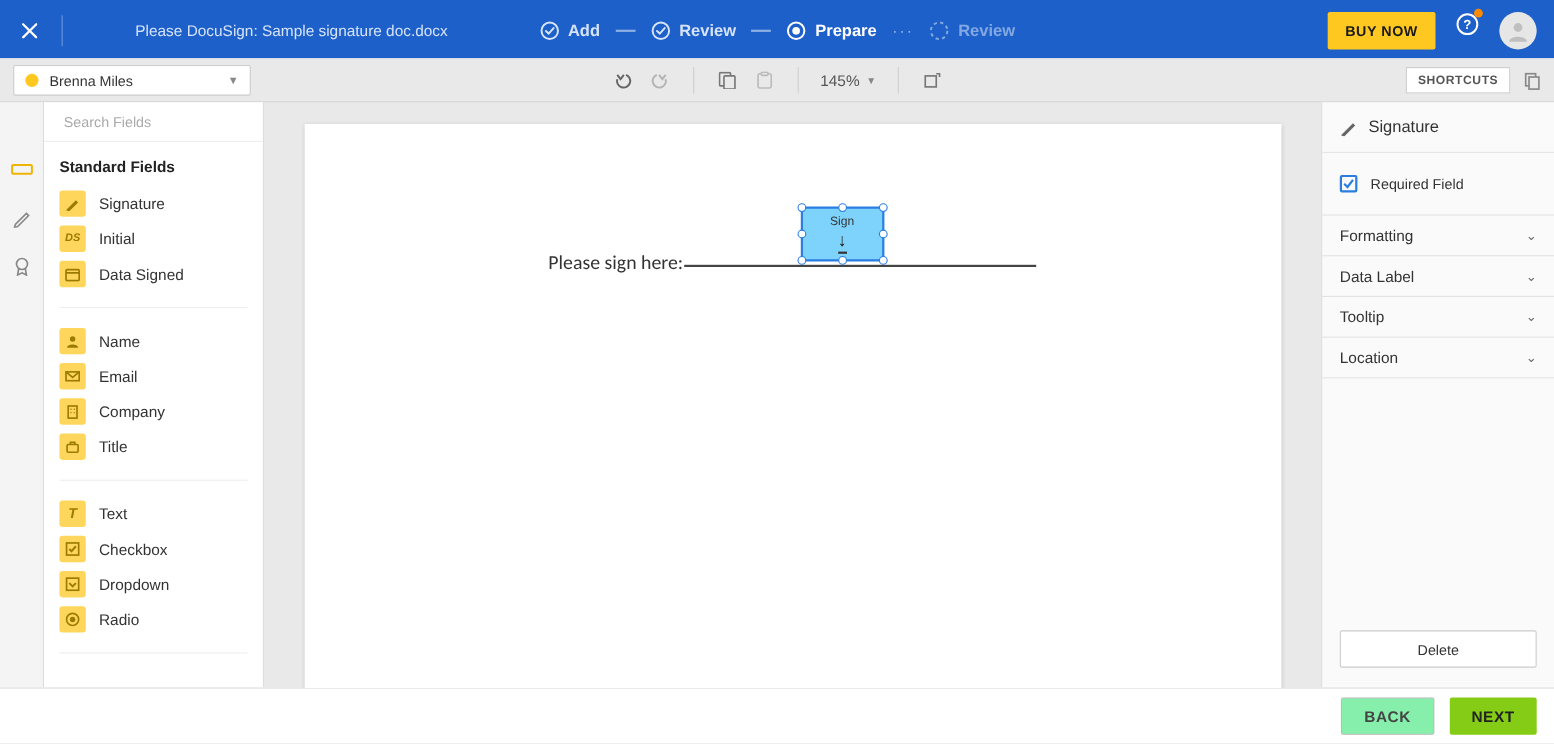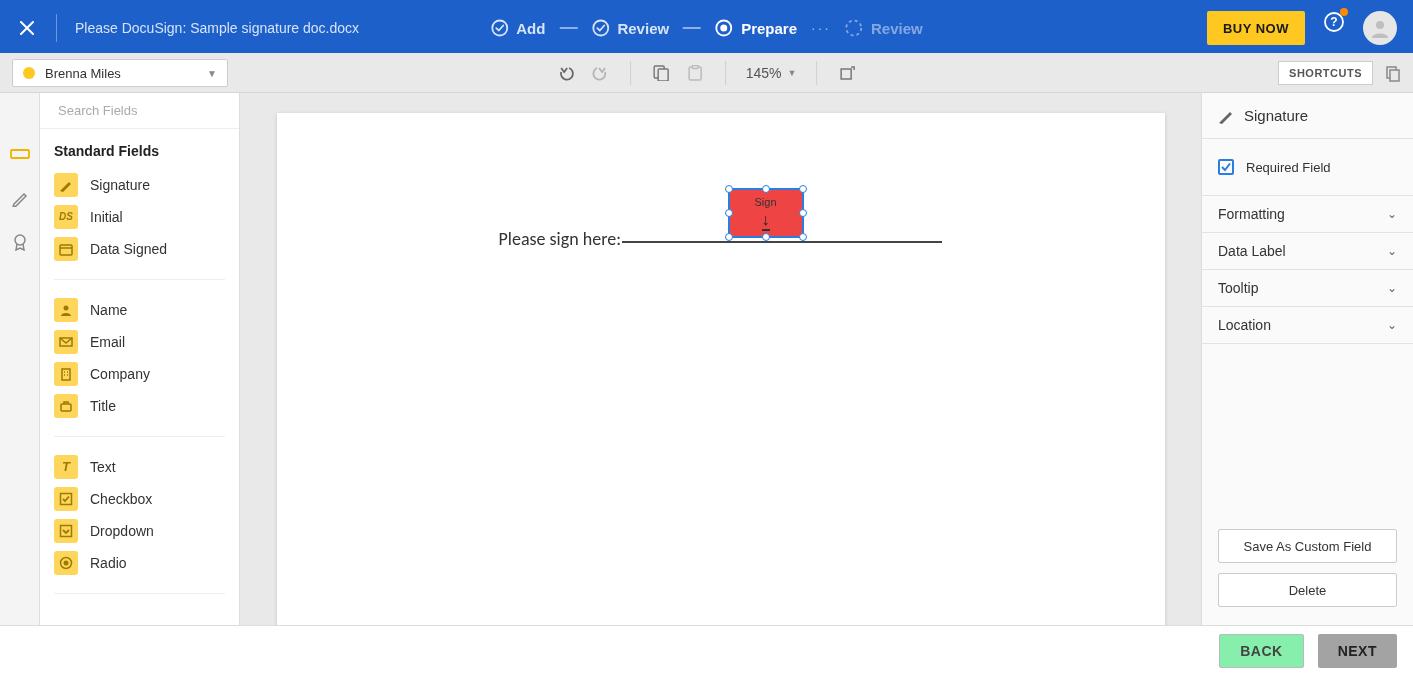--- a/index.html
+++ b/index.html
@@ -2,21 +2,21 @@
 <html><head>
 <meta charset="utf-8">
 <style>
   * { box-sizing: border-box; margin: 0; padding: 0; }
   body { font-family: Helvetica, Arial, sans-serif; font-size: 13px; color: #333; background: #e9e9e9; width: 1413px; height: 676px; overflow: hidden; position: relative; }
 
   
   .header { background: #1d60c9; height: 53px; display: flex; align-items: center; color: #fff; position: relative; padding: 0 16px; border-top: 3px solid #1d60c9; }
   .close-x { width: 22px; height: 22px; display: flex; align-items: center; justify-content: center; cursor: pointer; }
   .vdiv { width: 1px; height: 28px; background: rgba(255,255,255,.35); margin: 0 18px; }
-  .doc-title { font-size: 14px; color: #d6e3f8; white-space: nowrap; }
+  .doc-title { font-size: 14px; color: #d6e3f8; white-space: nowrap; margin-left: 48px; }
 
   .steps { position: absolute; left: 50%; transform: translateX(-50%); display: flex; align-items: center; gap: 14px; }
   .step { display: flex; align-items: center; gap: 8px; font-size: 15px; font-weight: 600; color: #d6e3f8; cursor: pointer; }
   .step.active { color: #fff; }
   .step.disabled { color: rgba(255,255,255,.45); cursor: default; }
   .step-sep { width: 18px; height: 2px; background: rgba(255,255,255,.5); }
   .dots { color: rgba(255,255,255,.55); letter-spacing: 2px; font-size: 14px; }
 
   .header-right { margin-left: auto; display: flex; gap: 18px; }
   .buy-btn { background: #ffc820; color: #1a1a1a; border: none; padding: 9px 16px; font-size: 13px; font-weight: 700; letter-spacing: .5px; border-radius: 2px; cursor: pointer; }
@@ -58,21 +58,21 @@
   .field { display: flex; align-items: center; gap: 12px; height: 32px; cursor: grab; }
   .field .fi { width: 24px; height: 24px; background: #ffd65c; border-radius: 3px; display: flex; align-items: center; justify-content: center; color: #9b7b00; font-style: italic; }
   .field .fl { font-size: 14px; color: #333; }
   .field-sep { height: 1px; background: #eee; margin: 14px 0; }
 
   
   .canvas-wrap { flex: 1; overflow: auto; display: flex; justify-content: center; padding: 20px 0; }
   .page { width: 888px; height: 1150px; background: #fff; box-shadow: 0 1px 4px rgba(0,0,0,.15); position: relative; }
   .doc-text { position: absolute; left: 222px; top: 115px; font-size: 18px; color: #333; font-family: Calibri, Arial, sans-serif; }
   .sig-line { position: absolute; left: 345px; top: 128px; width: 320px; height: 2px; background: #444; }
-  .sig-tag { position: absolute; left: 451px; top: 75px; width: 76px; height: 50px; background: #ef4444; border: 2px solid #2a7de1; border-radius: 3px; display: flex; flex-direction: column; align-items: center; justify-content: center; gap: 4px; cursor: move; }
+  .sig-tag { position: absolute; left: 451px; top: 75px; width: 76px; height: 50px; background: #7dd3fc; border: 2px solid #2a7de1; border-radius: 3px; display: flex; flex-direction: column; align-items: center; justify-content: center; gap: 4px; cursor: move; }
   .sig-tag .lbl { font-size: 11px; color: #333; }
   .sig-tag .arrow { font-size: 16px; color: #222; line-height: 1; border-bottom: 2px solid #333; padding-bottom: 1px; }
   .handle { position: absolute; width: 8px; height: 8px; border: 1.5px solid #2a7de1; background: #fff; border-radius: 50%; }
   .h-tl { left: -5px; top: -5px; } .h-tr { right: -5px; top: -5px; }
   .h-bl { left: -5px; bottom: -5px; } .h-br { right: -5px; bottom: -5px; }
   .h-t { left: calc(50% - 4px); top: -5px; } .h-b { left: calc(50% - 4px); bottom: -5px; }
   .h-l { left: -5px; top: calc(50% - 4px); } .h-r { right: -5px; top: calc(50% - 4px); }
 
   
   .right-panel { width: 212px; background: #fafafa; border-left: 1px solid #ddd; display: flex; flex-direction: column; }
@@ -84,21 +84,21 @@
   .accordion { border-bottom: 1px solid #e3e3e3; padding: 10px 16px; display: flex; align-items: center; justify-content: space-between; font-size: 14px; font-weight: 400; color: #333; cursor: pointer; }
   .accordion .chev { color: #666; font-size: 12px; }
   .rp-spacer { flex: 1; }
   .rp-actions { padding: 10px 16px 18px; display: flex; flex-direction: column; gap: 10px; }
   .rp-actions button { height: 34px; background: #fff; border: 1px solid #ccc; font-size: 13px; color: #333; cursor: pointer; border-radius: 2px; }
 
   
   .footer { position: absolute; bottom: 0; left: 0; right: 0; height: 51px; background: #fff; border-top: 1px solid #ddd; display: flex; align-items: center; justify-content: flex-end; gap: 14px; padding: 0 16px; }
   .btn { height: 34px; padding: 0 20px; font-size: 14px; font-weight: 700; letter-spacing: .5px; border-radius: 2px; cursor: pointer; }
   .btn-back { background: #86efac; border: 1px solid #bbb; color: #444; }
-  .btn-next { background: #a3a3a3; border: none; color: #222; }
+  .btn-next { background: #84cc16; border: none; color: #222; }
 
   svg { display: block; }
 </style>
 </head>
 <body>
 
 <div class="header">
   <span class="close-x">
     <svg width="14" height="14" viewBox="0 0 14 14">
         <path d="M1 1 L13 13 M13 1 L1 13" stroke="#fff" stroke-width="2" fill="none" stroke-linecap="round"></path>
@@ -394,21 +394,20 @@
     <div class="accordion">
       <span>Tooltip</span>
       <span class="chev">⌄</span>
     </div>
     <div class="accordion">
       <span>Location</span>
       <span class="chev">⌄</span>
     </div>
     <div class="rp-spacer"></div>
     <div class="rp-actions">
-      <button>Save As Custom Field</button>
       <button>Delete</button>
     </div>
   </div>
 
 </div>
 
 <div class="footer">
   <button class="btn btn-back">BACK</button>
   <button class="btn btn-next">NEXT</button>
 </div>

